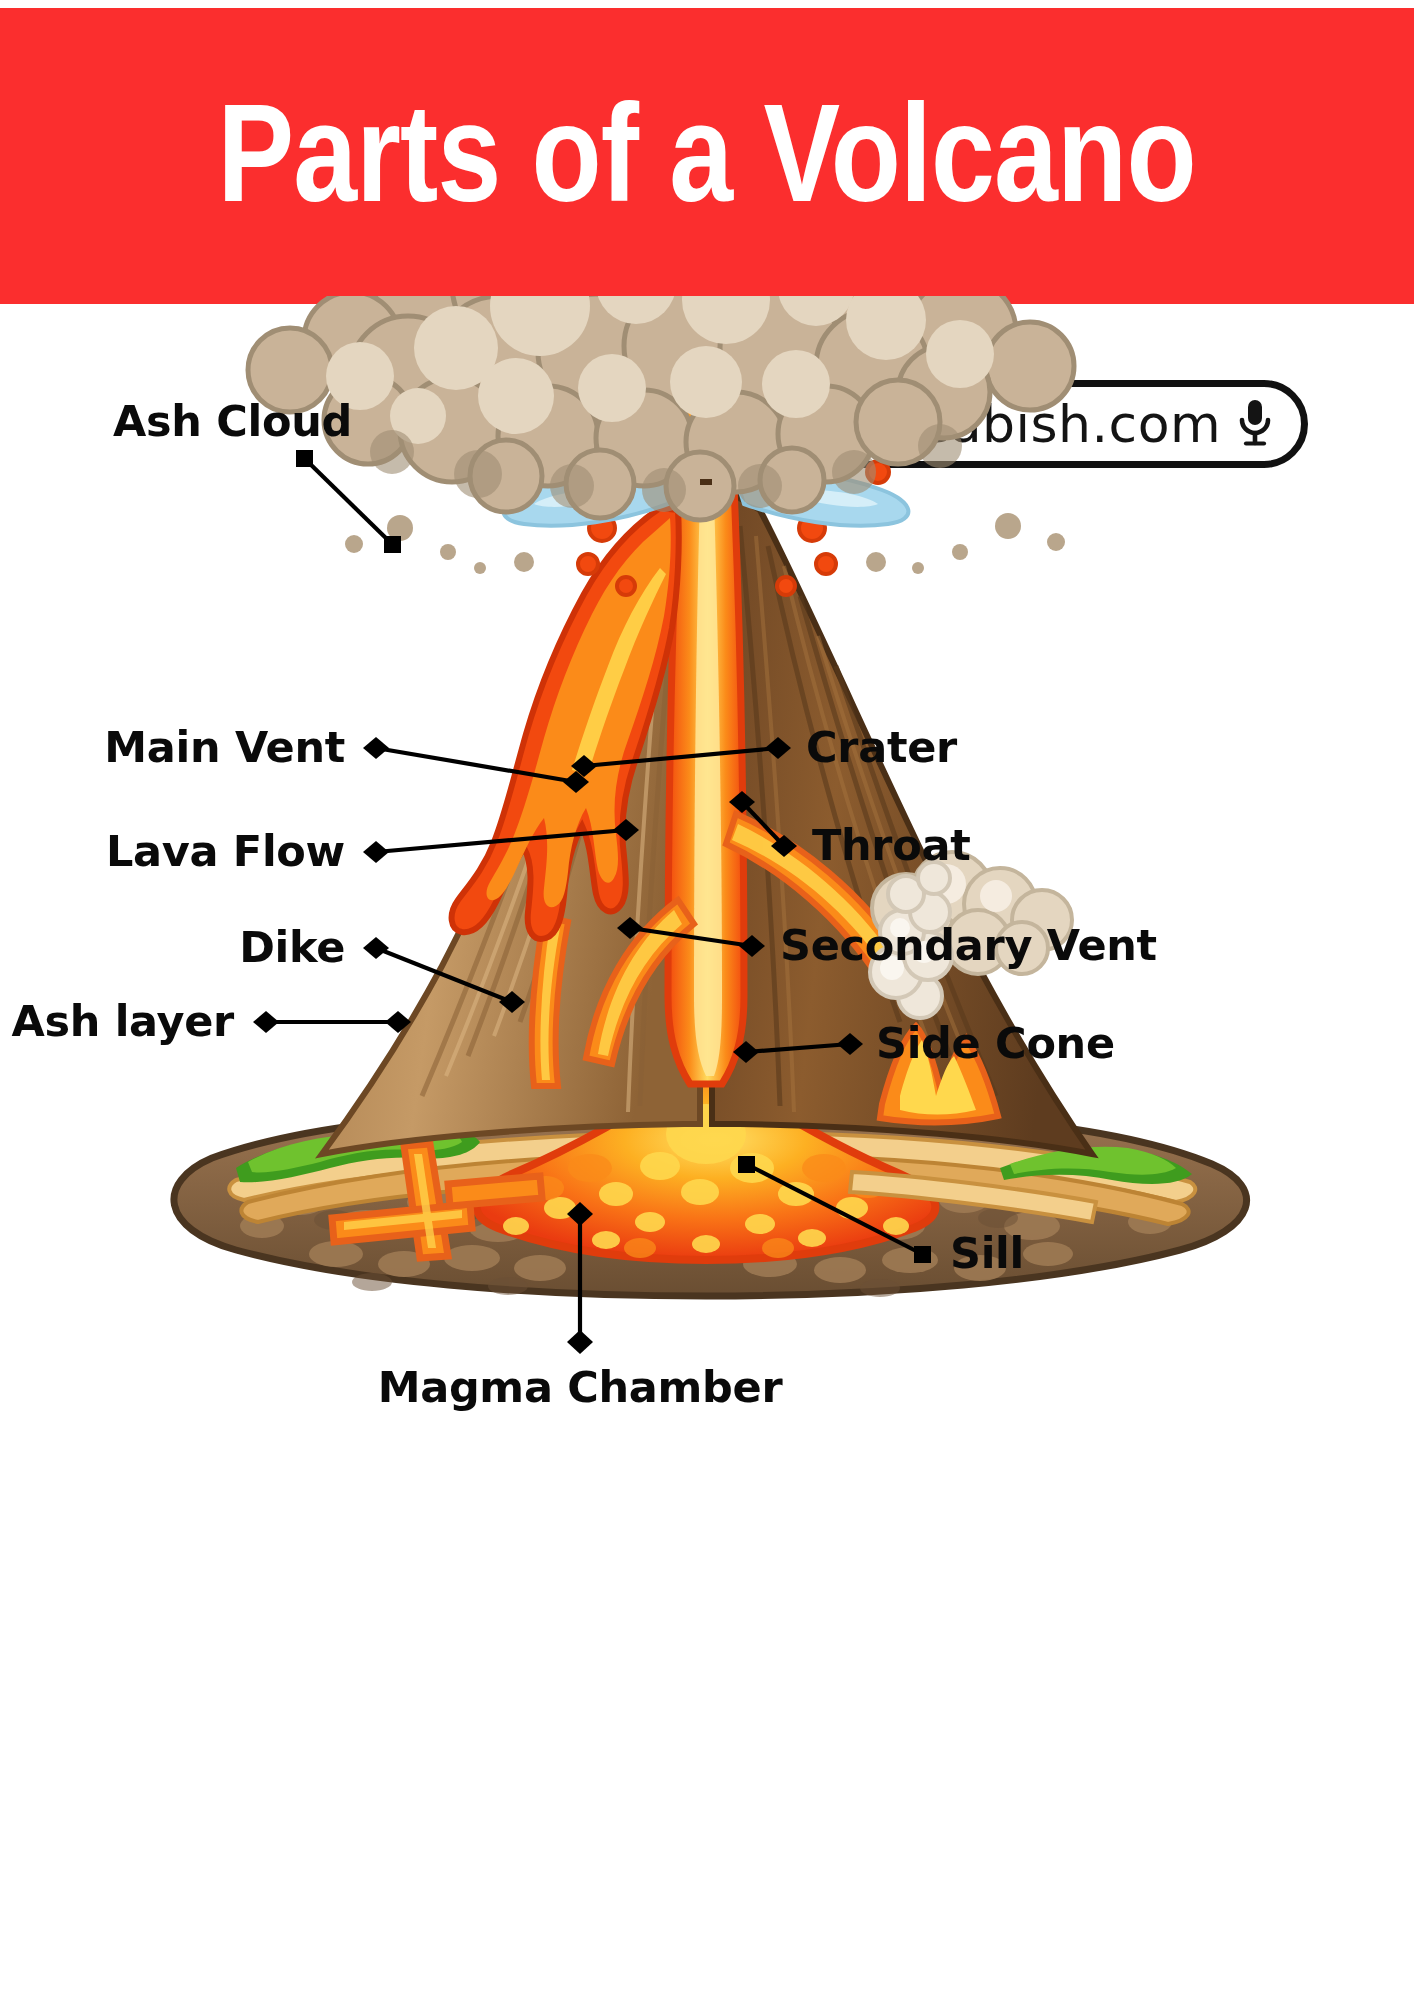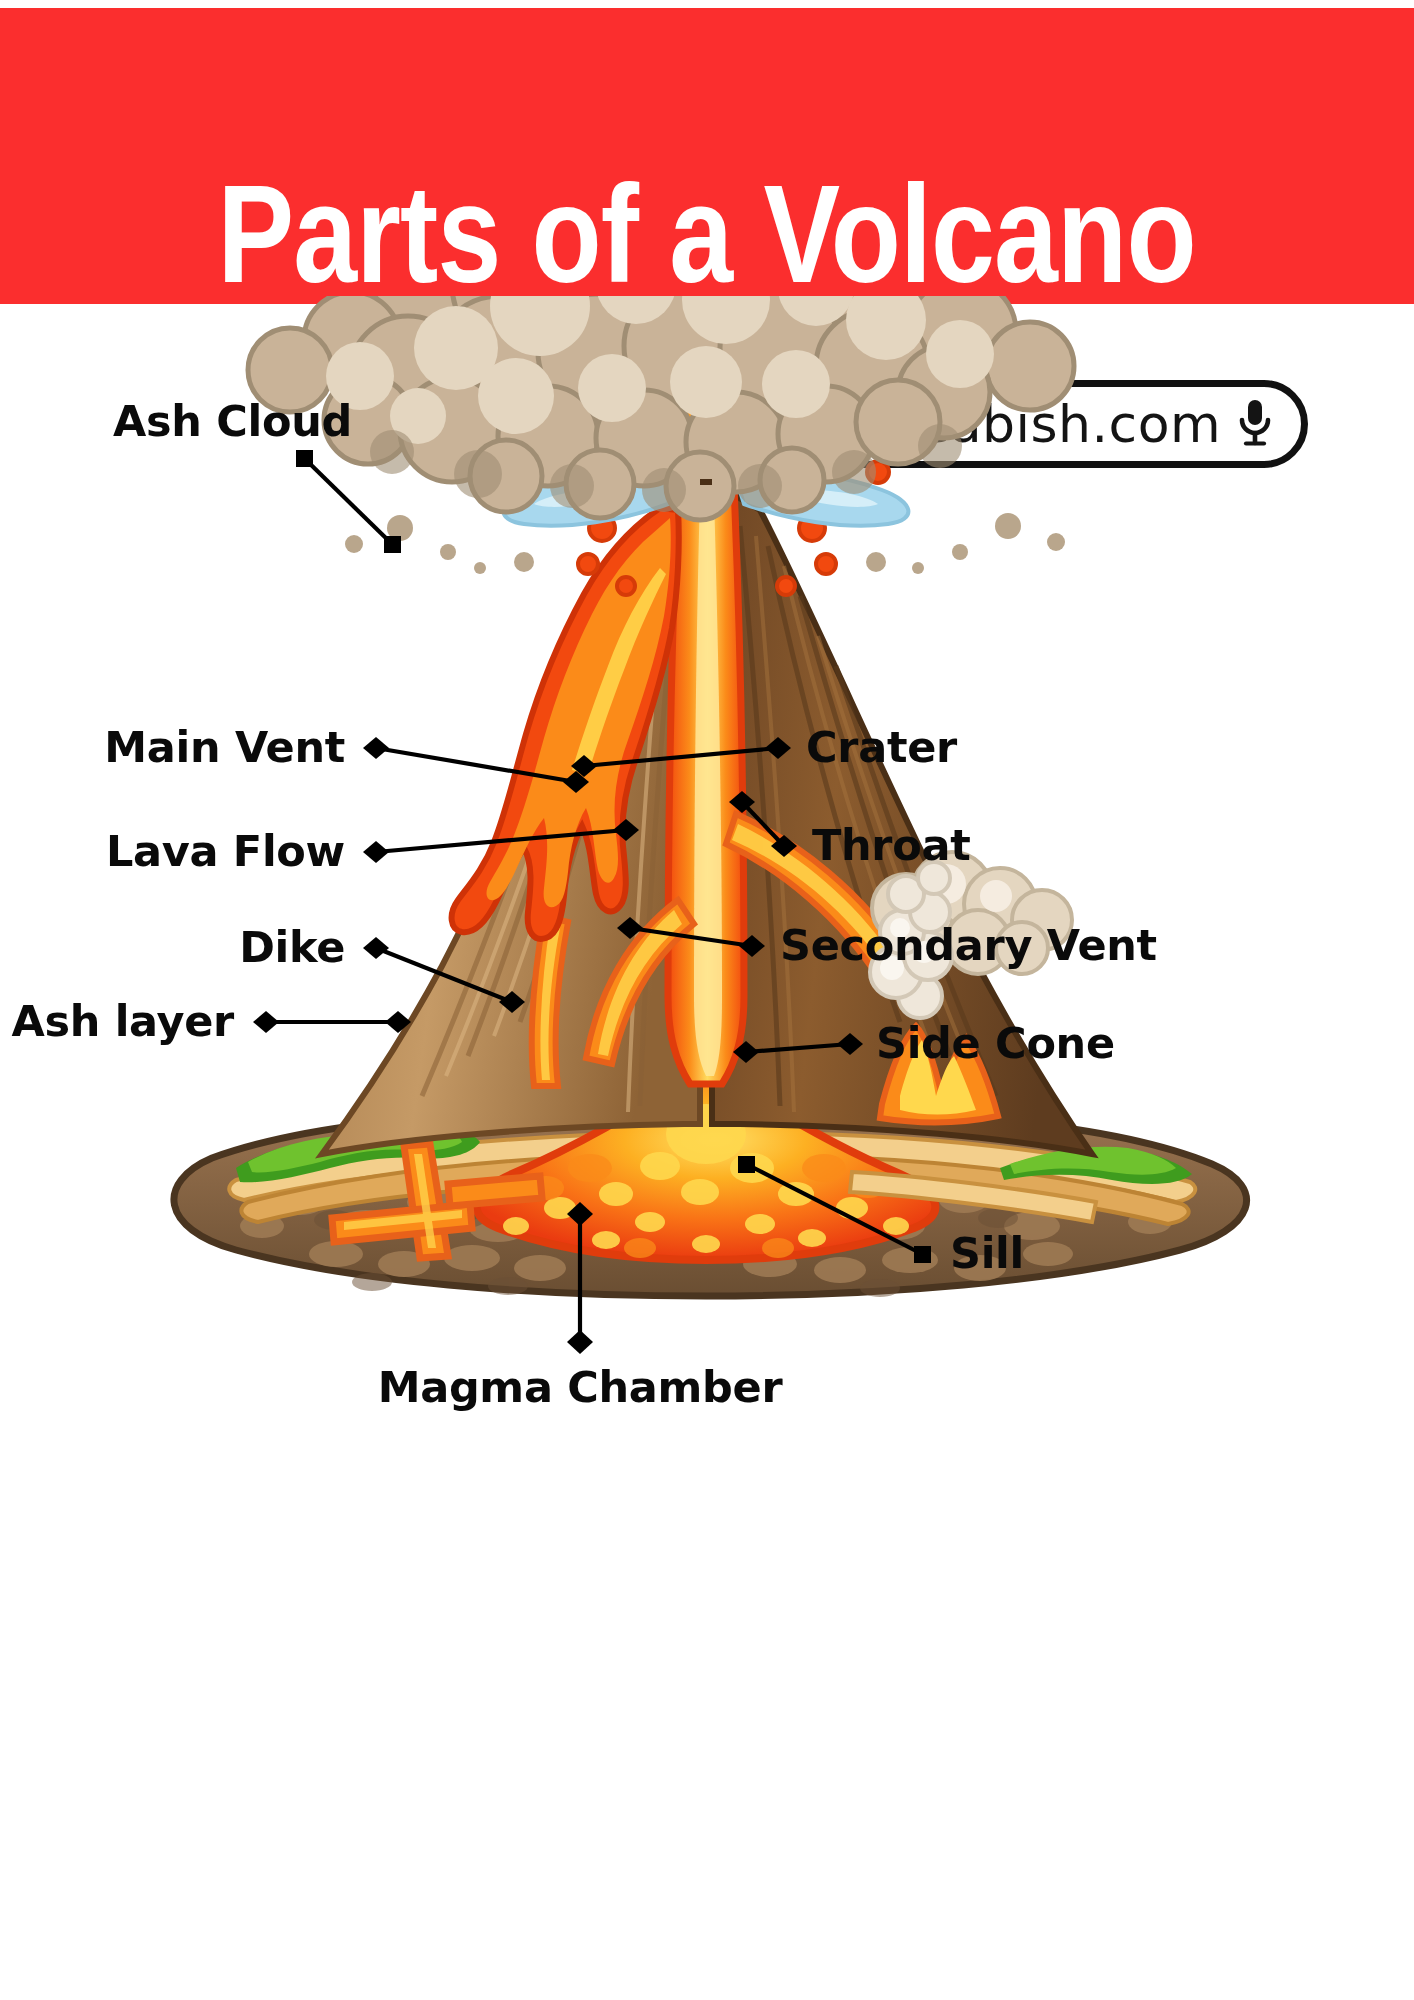--- a/index.html
+++ b/index.html
@@ -7,21 +7,21 @@
     width:1414px;height:2000px;
     background:#ffffff;
     font-family:"Liberation Sans", sans-serif;
     position:relative;
     overflow:hidden;
   }
   
   #title-banner{
     position:absolute; left:0; top:8px; width:1414px; height:296px;
     background:#fb2e2e;
-    display:flex; align-items:flex-end; justify-content:center;
+    display:flex; align-items:center; justify-content:center;
   }
   #title-text{
     color:#ffffff;
     font-family:"Liberation Sans Narrow","Liberation Sans",sans-serif;
     font-weight:700;
     font-size:140px;
     line-height:1;
     letter-spacing:-1px;
     transform:scaleX(0.82);
     transform-origin:center;

